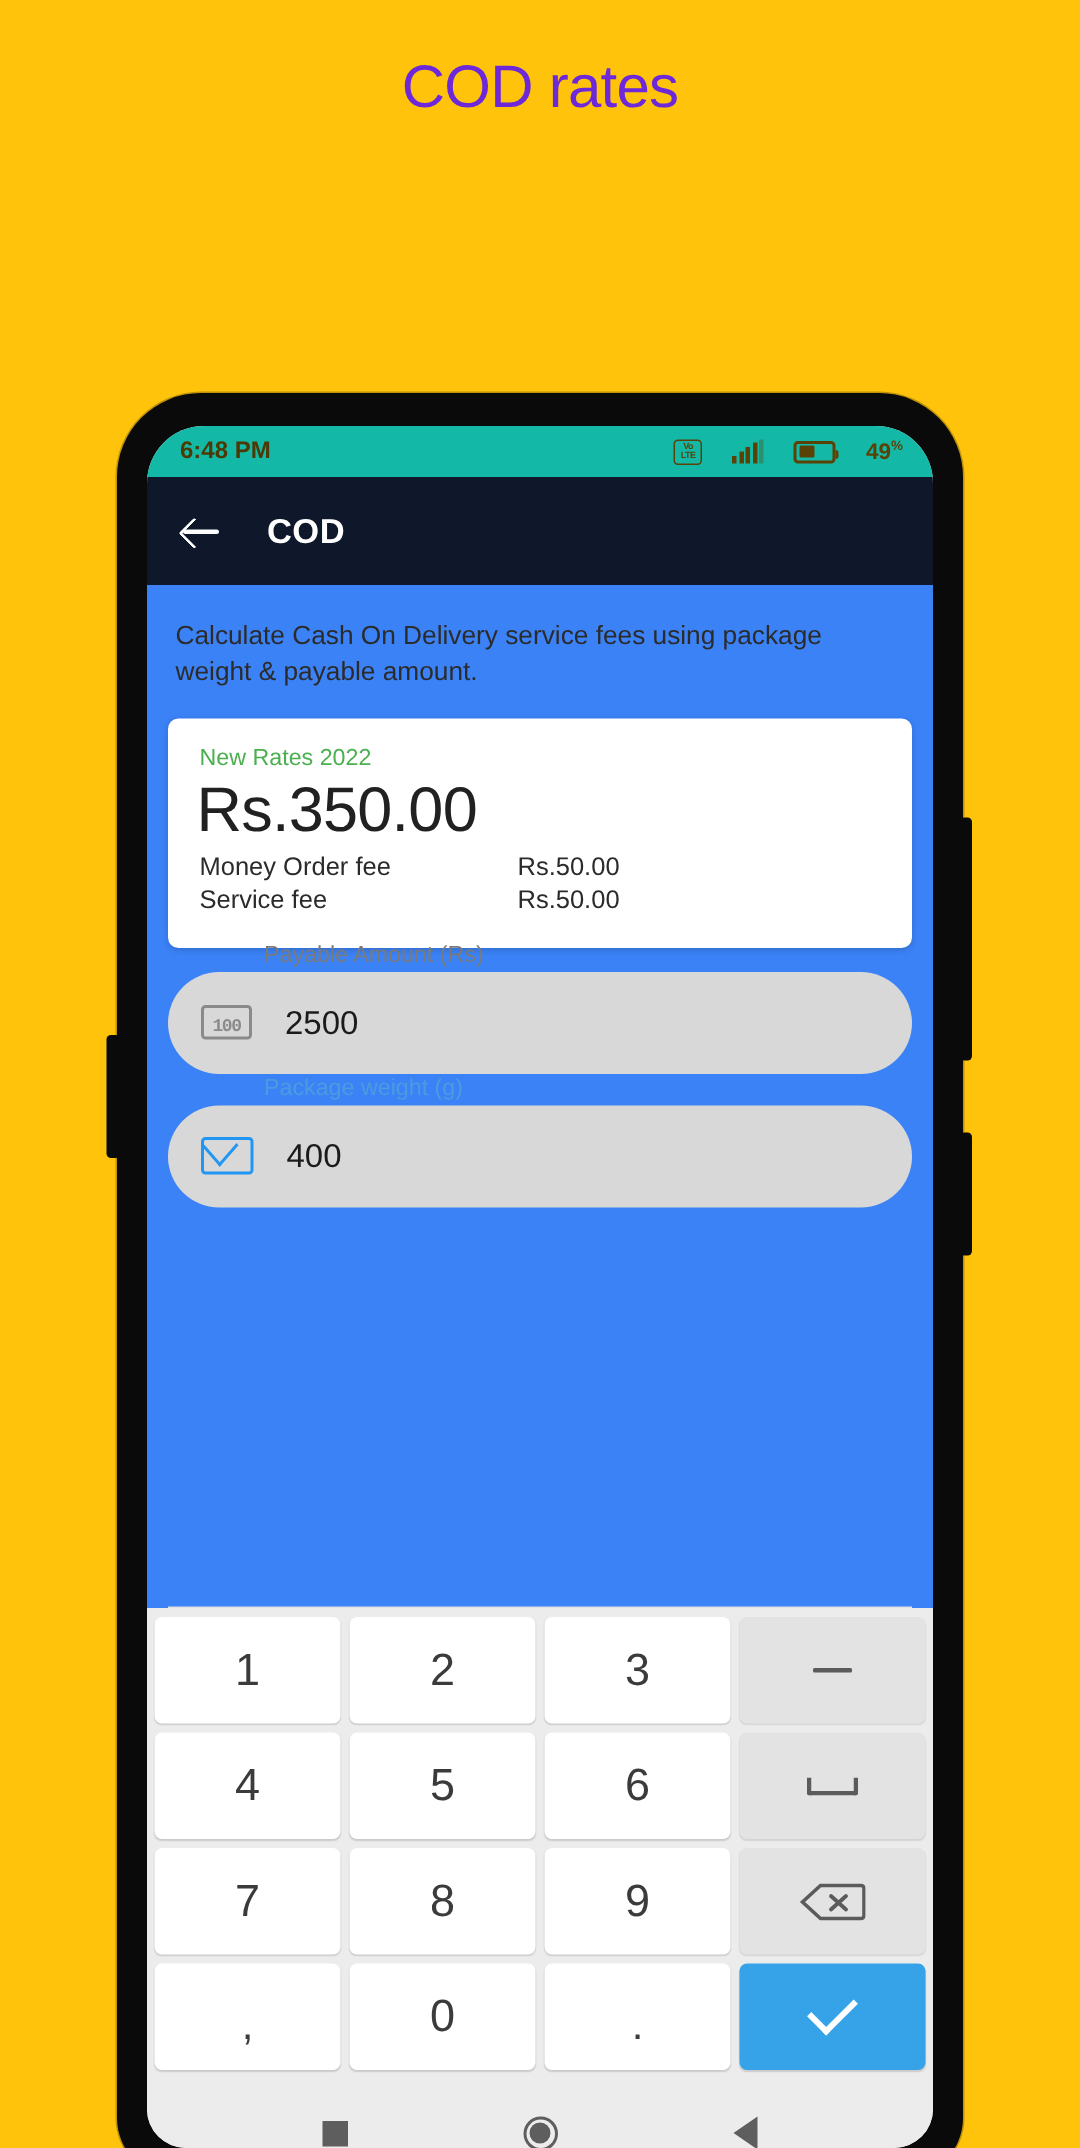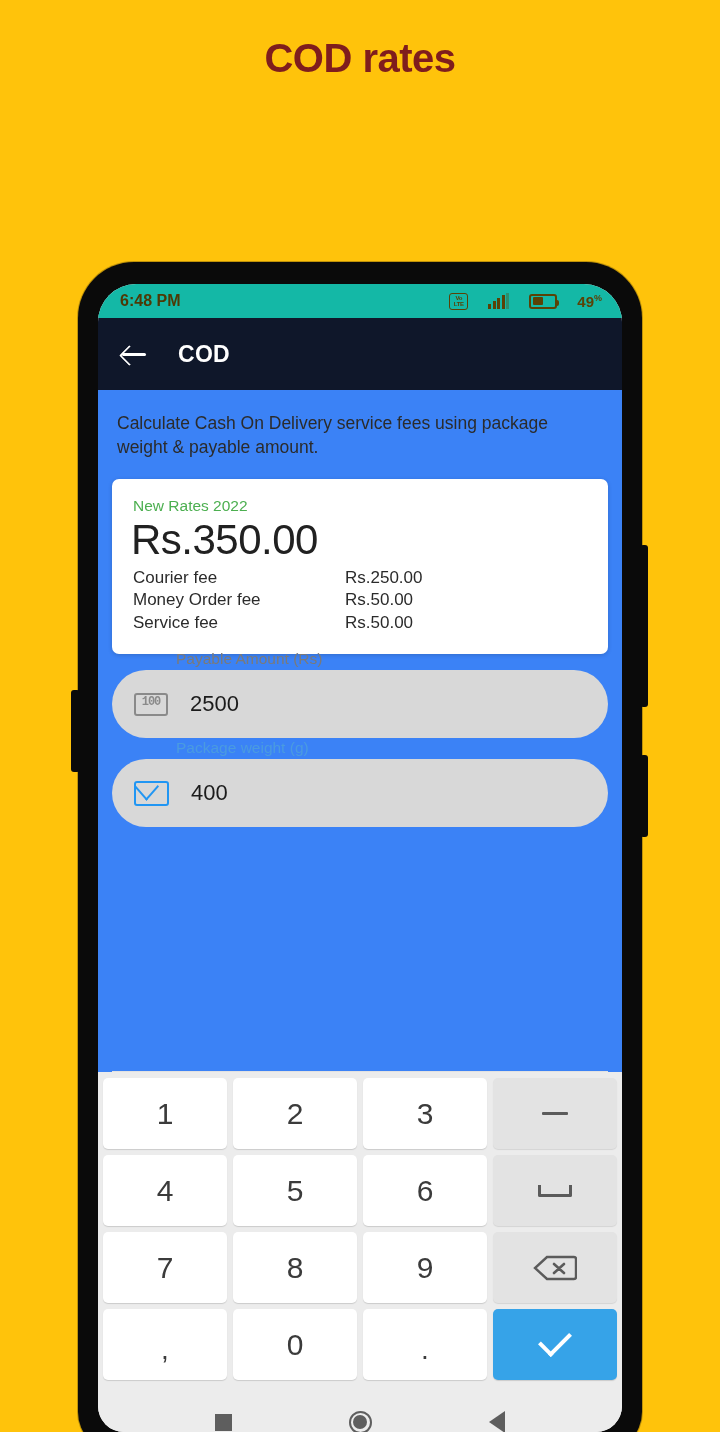--- a/index.html
+++ b/index.html
@@ -10,22 +10,22 @@
     overflow:hidden;
     position:relative;
   }
 
   
   .page-title {
     position:absolute;
     top:36px; left:0; width:720px;
     text-align:center;
     font-size:40px;
-    font-weight:bold;
-    color:#7f1d1d;
+    font-weight:normal;
+    color:#6d28d9;
     letter-spacing:-0.5px;
   }
 
   
   .phone-frame {
     position:absolute;
     left:78px; top:262px;
     width:564px; height:1190px;
     background:#0a0a0a;
     border-radius:56px 56px 40px 40px;
@@ -156,21 +156,21 @@
     font-size:15.5px;
     color:#7a7a7a;
   }
   .field.focused .field-label { color:#4A9BE0; }
   .field-value { font-size:22px; color:#1b1b1b; margin-left:22px; }
 
   .icon-money {
     width:34px; height:23px;
     border:2.6px solid #8a8a8a;
     border-radius:3px;
-    display:flex; align-items:flex-start; justify-content:center;
+    display:flex; align-items:flex-end; justify-content:center;
   }
   .icon-money span {
     font-size:12px; font-weight:bold; color:#8a8a8a;
     letter-spacing:-1px; font-family:"Liberation Mono", monospace;
   }
   .icon-envelope {
     width:35px; height:25px;
     border:2.6px solid #2196F3;
     border-radius:3px;
     position:relative; overflow:hidden;
@@ -294,24 +294,20 @@
       <div class="app-title">COD</div>
     </div>
 
     <div class="content">
       <div class="desc">Calculate Cash On Delivery service fees using package weight &amp; payable amount.</div>
 
       <div class="result-card">
         <div class="rates-label">New Rates 2022</div>
         <div class="total-amount">Rs.350.00</div>
         <div class="fee-row">
-          <div class="fee-name">Courier fee</div>
-          <div class="fee-value">Rs.250.00</div>
-        </div>
-        <div class="fee-row">
           <div class="fee-name">Money Order fee</div>
           <div class="fee-value">Rs.50.00</div>
         </div>
         <div class="fee-row">
           <div class="fee-name">Service fee</div>
           <div class="fee-value">Rs.50.00</div>
         </div>
       </div>
 
       <div class="field">

